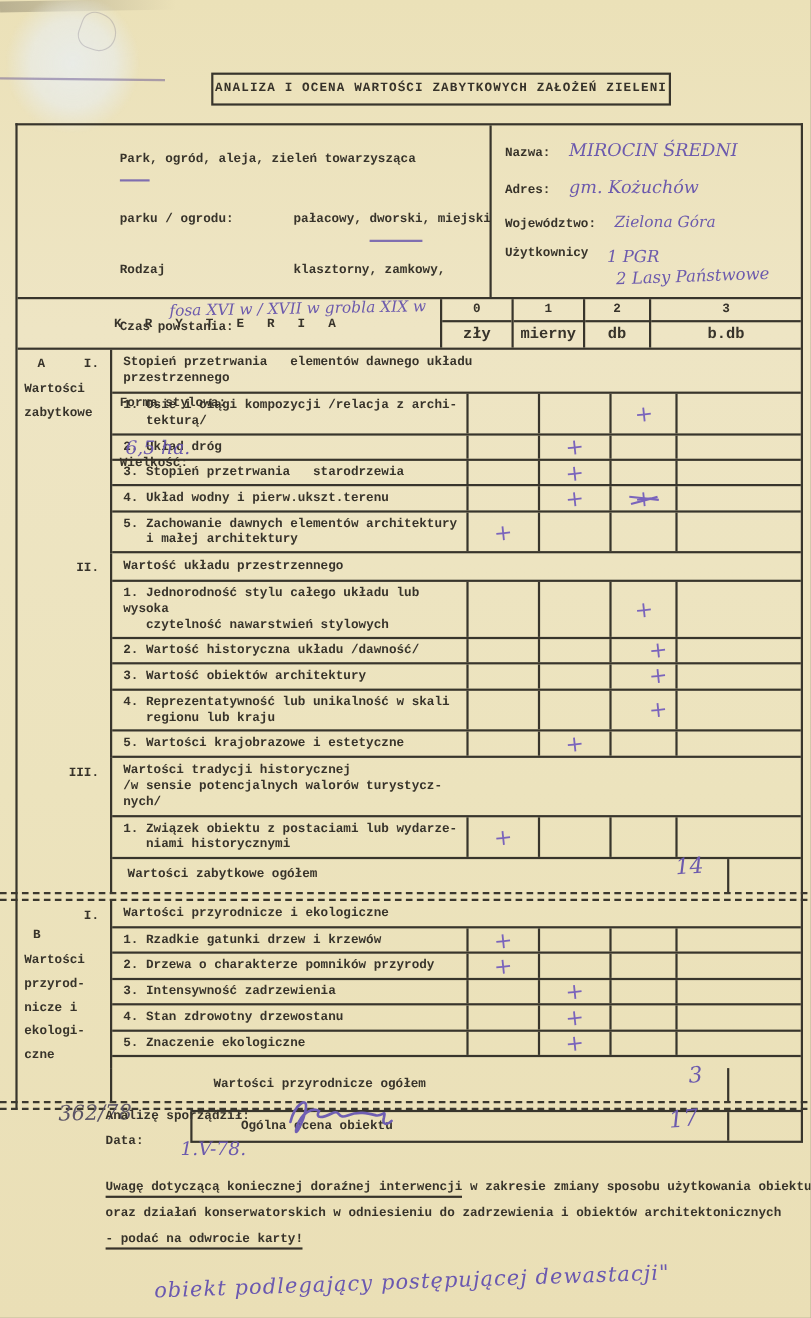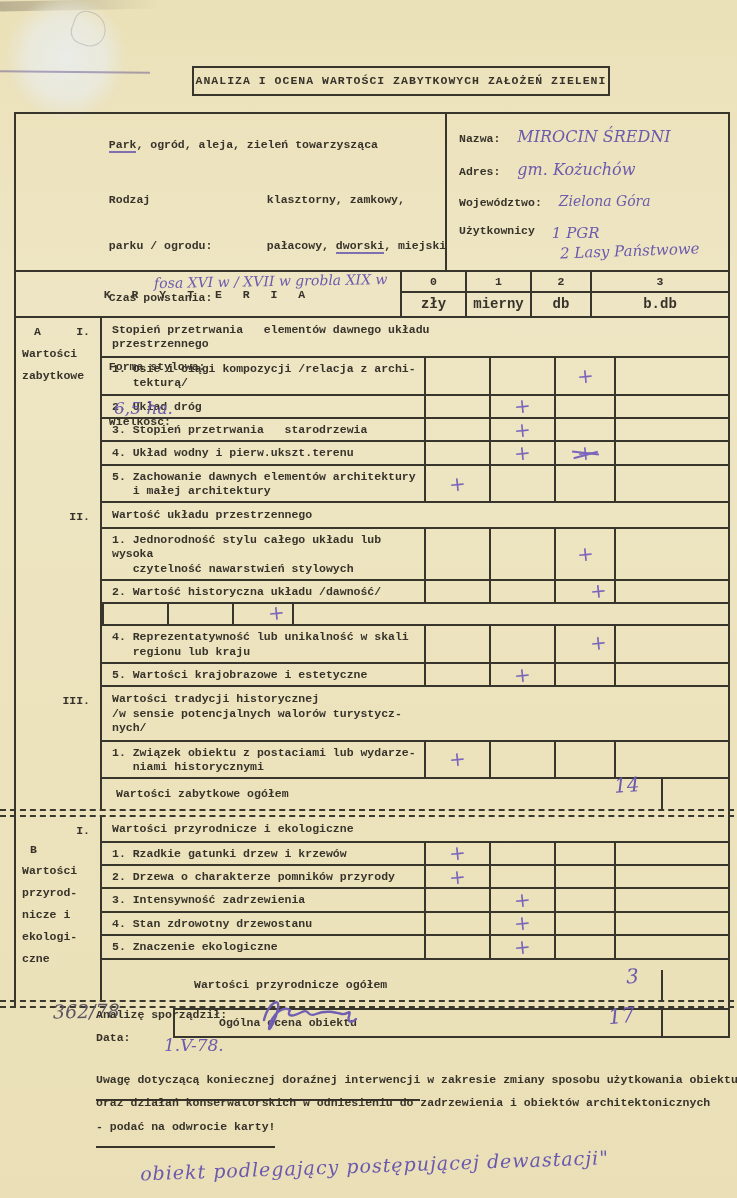--- a/index.html
+++ b/index.html
@@ -29,21 +29,21 @@
 
   .form-wrap { position:absolute; left:14px; top:112px; width:716px; }
   .form-main { border:2px solid #38352c; border-bottom:none; }
 
   
   .info { display:flex; height:158px; border-bottom:2px solid #38352c; }
   .info-left { width:429px; padding:10px 4px 0 10px; position:relative; }
   .info-right { flex:1; border-left:2px solid #38352c; padding:13px 0 0 12px; position:relative; }
   .iline { margin-bottom:3px; white-space:pre; }
   .lblcol { display:inline-block; width:158px; }
-  .u-purple { border-bottom:2px solid rgba(108,90,173,.85); padding-bottom:0; }
+  .u-purple { border-bottom:2px solid rgba(108,90,173,.85); padding-bottom:12px; }
   .mb10 { margin-bottom:11px; }
   .czas-line { margin-top:9px; position:relative; }
   .czas-line .hw { font-size:14px; position:absolute; left:128px; top:-3px; white-space:nowrap; transform:rotate(-1deg); }
   .forma-line { margin-top:12px; }
   .wiel-line { margin-top:12px; position:relative; }
   .wiel-line .hw { font-size:17px; position:absolute; left:88px; top:-3px; }
   .rline { margin-bottom:13px; position:relative; white-space:nowrap; }
   .rline .hw { font-size:16px; margin-left:10px; }
   .rline .hw.small { font-size:14px; }
   .uz-block { display:inline-block; vertical-align:top; }
@@ -93,21 +93,21 @@
   .ref-num { position:absolute; left:-122px; top:-10px; font-size:19px; font-style:italic;
     color:#5c5566; font-family:"DejaVu Serif",serif; font-weight:400; transform:rotate(-1deg); }
 
   
   .footer { position:absolute; left:96px; top:1008px; width:645px; }
   .sig-line { position:relative; }
   .sig-svg { position:absolute; left:158px; top:-16px; }
   .data-line { margin-top:9px; position:relative; }
   .date-val { position:absolute; left:68px; top:4px; font-size:17px; white-space:nowrap; }
   .uwaga { margin-top:22px; white-space:pre-wrap; line-height:2.05; }
-  .uline { border-bottom:2px solid #37332a; padding-bottom:13px; }
+  .uline { border-bottom:2px solid #37332a; padding-bottom:1px; }
   .note { margin:14px 0 0 44px; font-size:19px; letter-spacing:1px; transform:rotate(-2deg);
     color:#6a58b0; white-space:nowrap; }
 </style>
 </head>
 <body>
 
 <div class="page">
 
   <div class="corner-shadow"></div>
   <div class="smudge"></div>
@@ -120,24 +120,24 @@
 
   <div class="form-wrap">
     <div class="form-main">
 
       <div class="info">
         <div class="info-left">
           <div class="iline mb10">
             <span class="u-purple">Park</span><span>, ogród, aleja, zieleń towarzysząca</span>
           </div>
           <div class="iline">
+            <span class="lblcol">parku / ogrodu:</span><span>pałacowy, </span><span class="u-purple">dworski</span><span>, miejski</span>
+          </div>
+          <div class="iline">
             <span class="lblcol">Rodzaj</span><span>klasztorny, zamkowy,</span>
-          </div>
-          <div class="iline">
-            <span class="lblcol">parku / ogrodu:</span><span>pałacowy, </span><span class="u-purple">dworski</span><span>, miejski</span>
           </div>
           <div class="iline czas-line">
             <span>Czas powstania:</span>
             <span class="hw">fosa XVI w / XVII w grobla XIX w</span>
           </div>
           <div class="iline forma-line">
             <span>Forma stylowa:</span>
           </div>
           <div class="iline wiel-line">
             <span>Wielkość:</span>
@@ -310,20 +310,21 @@
                 <span class="mark"></span>
               </div>
             <div class="sc c2">
                 <span class="mark shift">+</span>
               </div>
             <div class="sc c3">
                 <span class="mark"></span>
               </div>
           </div>
           <div class="trow">
+            <div class="crit">3. Wartość obiektów architektury</div>
             <div class="sc">
                 <span class="mark"></span>
               </div>
             <div class="sc">
                 <span class="mark"></span>
               </div>
             <div class="sc c2">
                 <span class="mark shift">+</span>
               </div>
             <div class="sc c3">

